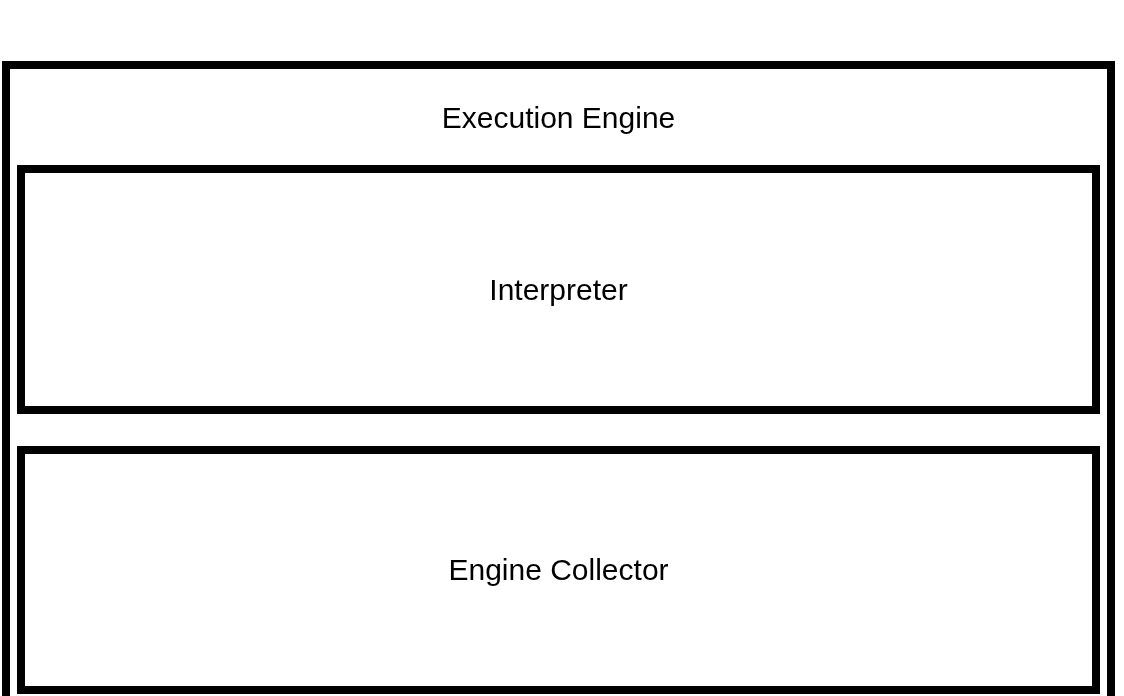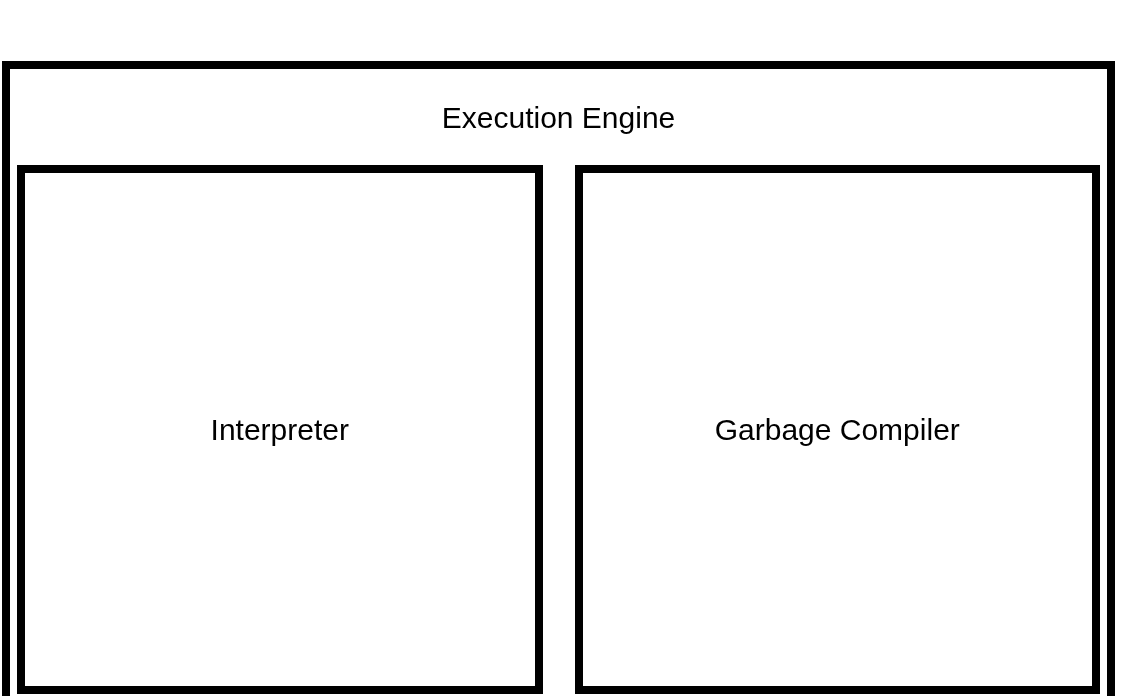--- a/index.html
+++ b/index.html
@@ -36,20 +36,21 @@
     justify-content: center;
   }
   .diagram-title {
     font-size: 30px;
     line-height: 35px;
     white-space: nowrap;
   }
   .boxes-row {
     flex: 1 1 auto;
     display: flex;
+    flex-direction: column;
     gap: 32px;
     margin: 0 7px 23px 7px;
   }
   .component-box {
     flex: 1 1 0;
     border: 8px solid #000000;
     box-sizing: border-box;
     background: #ffffff;
     display: flex;
     align-items: center;
@@ -68,17 +69,17 @@
 <div class="canvas">
   <div class="outer-box">
     <div class="title-band">
       <span class="diagram-title">Execution Engine</span>
     </div>
     <div class="boxes-row">
       <div class="component-box">
         <span class="component-label">Interpreter</span>
       </div>
       <div class="component-box">
-        <span class="component-label">Garbage Compiler</span>
+        <span class="component-label">Engine Collector</span>
       </div>
     </div>
   </div>
 </div>
 
 </body></html>

